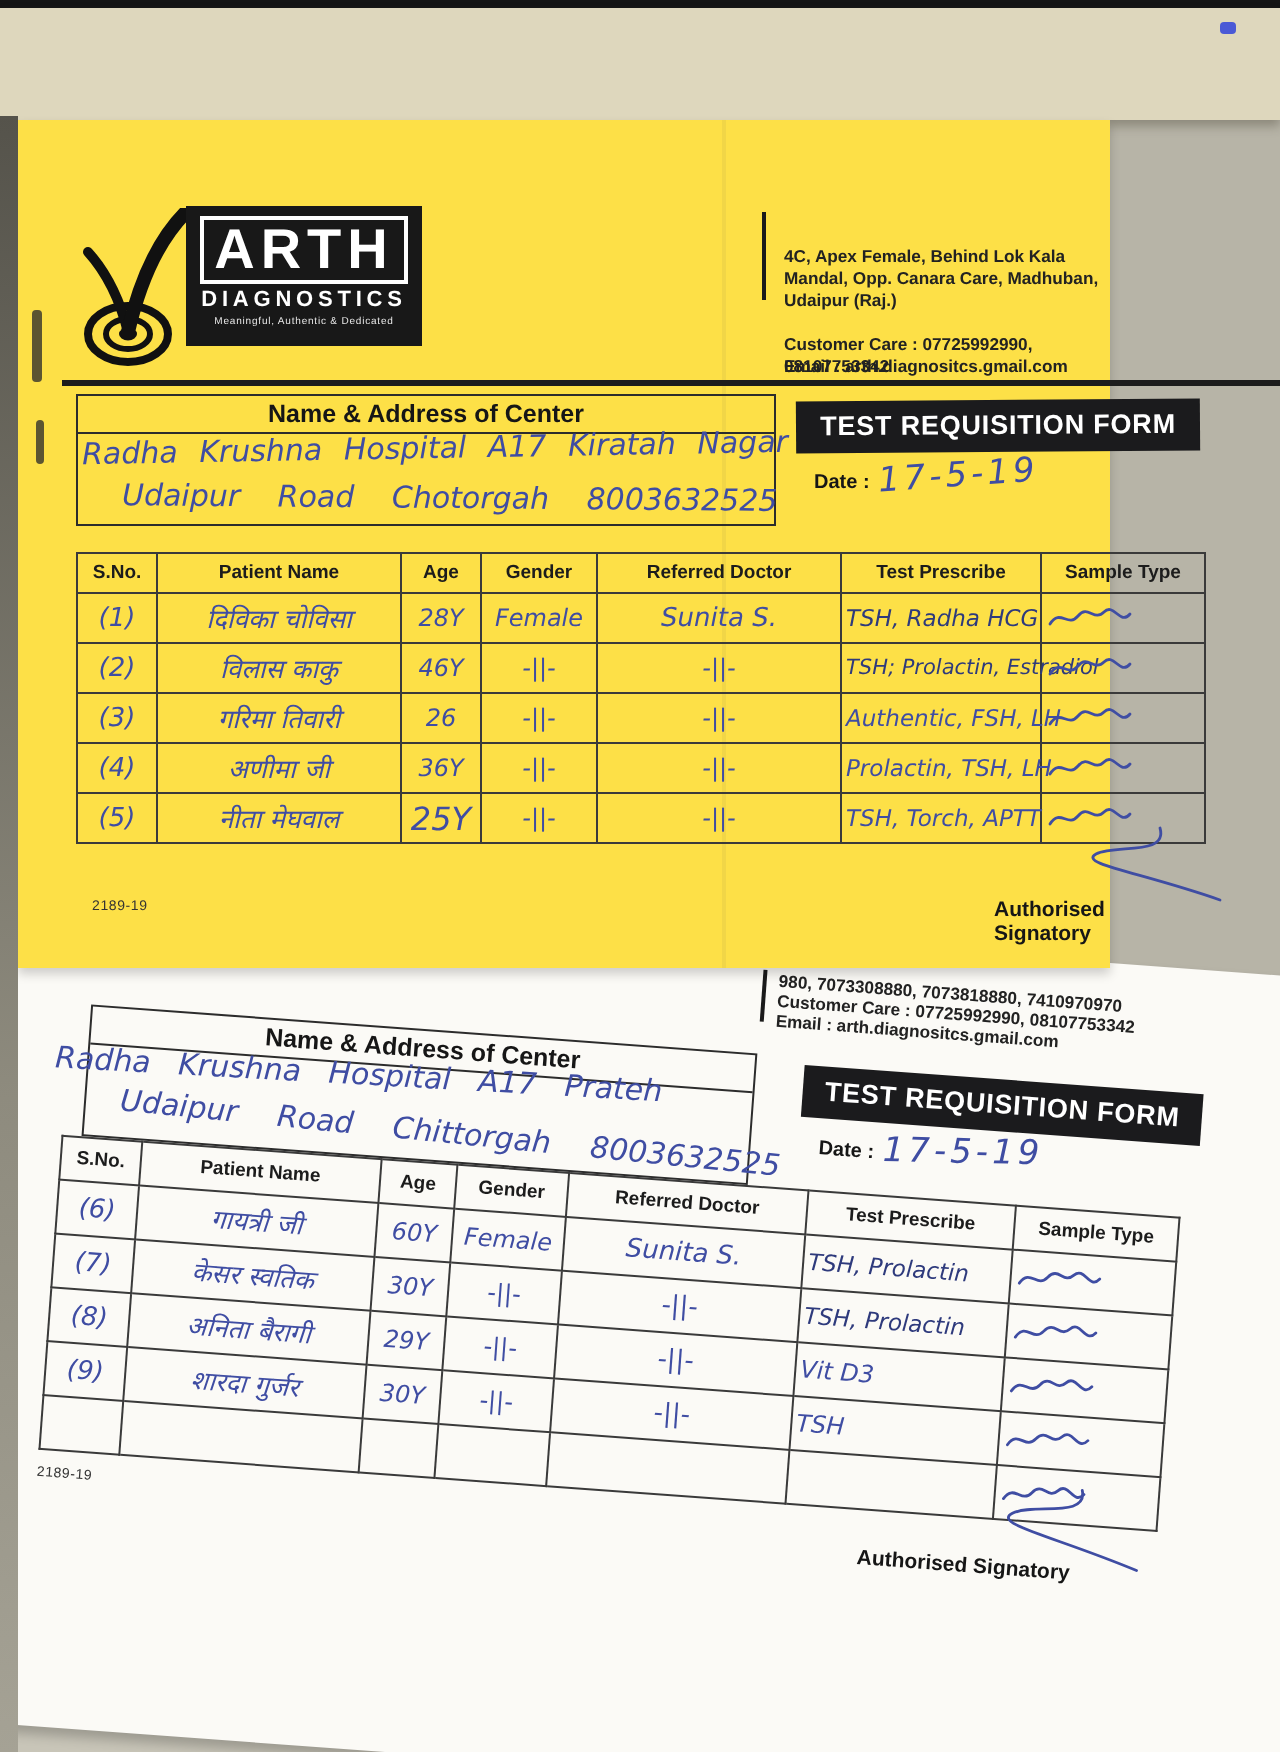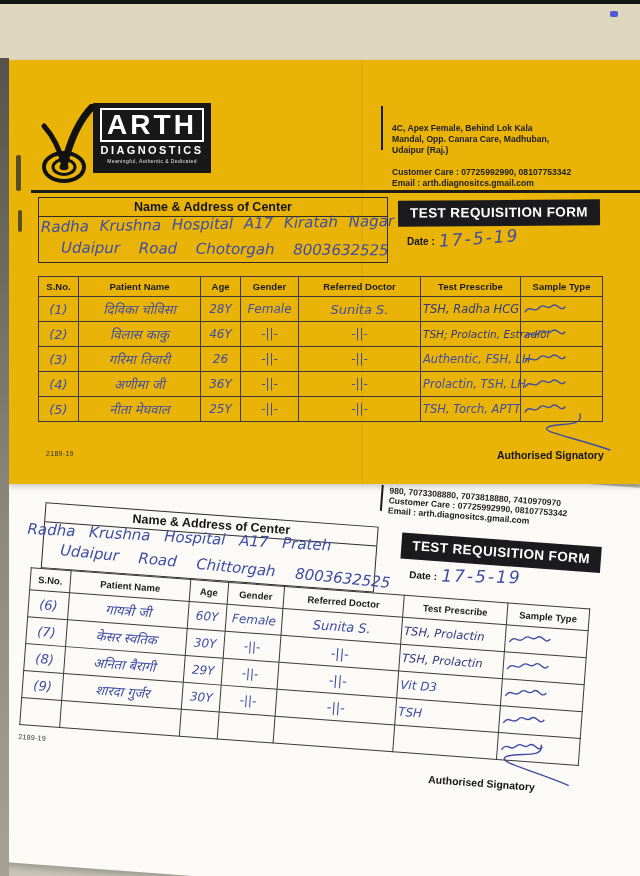--- a/index.html
+++ b/index.html
@@ -6,21 +6,21 @@
   body{font-family:"Liberation Sans",sans-serif;background:#9b988c;}
   #page{position:relative;width:640px;height:876px;overflow:hidden;background:#b7b4a7;}
   .abs{position:absolute;}
   
   #top-black{left:0;top:0;width:640px;height:4px;background:#141414;}
   #top-strip{left:0;top:4px;width:640px;height:56px;background:#ded7bd;box-shadow:0 3px 5px rgba(60,55,40,.35);}
   #bottom-strip{left:0;top:845px;width:640px;height:31px;background:#c8c5b8;}
   #left-edge{left:0;top:58px;width:9px;height:818px;background:linear-gradient(#55534b,#8e8b7e 60%,#a5a295);}
   #blue-dot{left:610px;top:11px;width:8px;height:6px;background:#3a4bd8;border-radius:2px;opacity:.9;}
   
-  #sheet1{left:9px;top:60px;width:631px;height:424px;background:#eab308;box-shadow:0 3px 5px rgba(0,0,0,.18);z-index:2;}
+  #sheet1{left:9px;top:60px;width:546px;height:424px;background:#fde047;box-shadow:0 3px 5px rgba(0,0,0,.18);z-index:2;}
   #sheet2{left:-10px;top:440px;width:690px;height:420px;background:#fbfaf6;transform:rotate(4.2deg);transform-origin:0 0;z-index:1;box-shadow:0 4px 6px rgba(0,0,0,.22);}
   .crease-v{width:2px;background:rgba(90,85,70,.07);}
   .smudge{background:#33322c;border-radius:2px;opacity:.8;}
   
   .logo-box{background:#181818;color:#fff;text-align:center;}
   .logo-arth{border:2px solid #fff;margin:5px 7px 2px 7px;font-weight:bold;font-size:28px;letter-spacing:3px;line-height:30px;}
   .logo-diag{font-weight:bold;font-size:11px;letter-spacing:2.4px;line-height:13px;}
   .logo-tag{font-size:5px;letter-spacing:.4px;line-height:8px;color:#e8e8e8;}
   .co-name{font-size:15px;font-weight:bold;color:#111;}
   .co-line{font-size:8.6px;line-height:10.6px;color:#222;font-weight:bold;}
@@ -270,21 +270,21 @@
         <td class="l hw" style="font-size:11.5px">Prolactin, TSH, LH</td>
         <td class="c">
               <svg width="44" height="16" viewBox="0 0 44 16">
                 <path d="M2 11 C7 3,11 13,16 7 S24 10,29 5 S37 12,42 6" stroke="#3f4da3" stroke-width="1.4" fill="none" stroke-linecap="round"></path>
               </svg>
             </td>
       </tr>
       <tr style="height:25px">
         <td class="c hw" style="font-size:13px">(5)</td>
         <td class="c hw" style="font-size:13px">नीता मेघवाल</td>
-        <td class="c hw" style="font-size:12px">25Y</td>
+        <td class="c hw" style="font-size:16px">25Y</td>
         <td class="c hw" style="font-size:12px">-||-</td>
         <td class="c hw" style="font-size:12px">-||-</td>
         <td class="l hw" style="font-size:11.5px">TSH, Torch, APTT</td>
         <td class="c">
               <svg width="44" height="16" viewBox="0 0 44 16">
                 <path d="M2 11 C7 3,11 13,16 7 S24 10,29 5 S37 12,42 6" stroke="#3f4da3" stroke-width="1.4" fill="none" stroke-linecap="round"></path>
               </svg>
             </td>
       </tr>
     </tbody>

